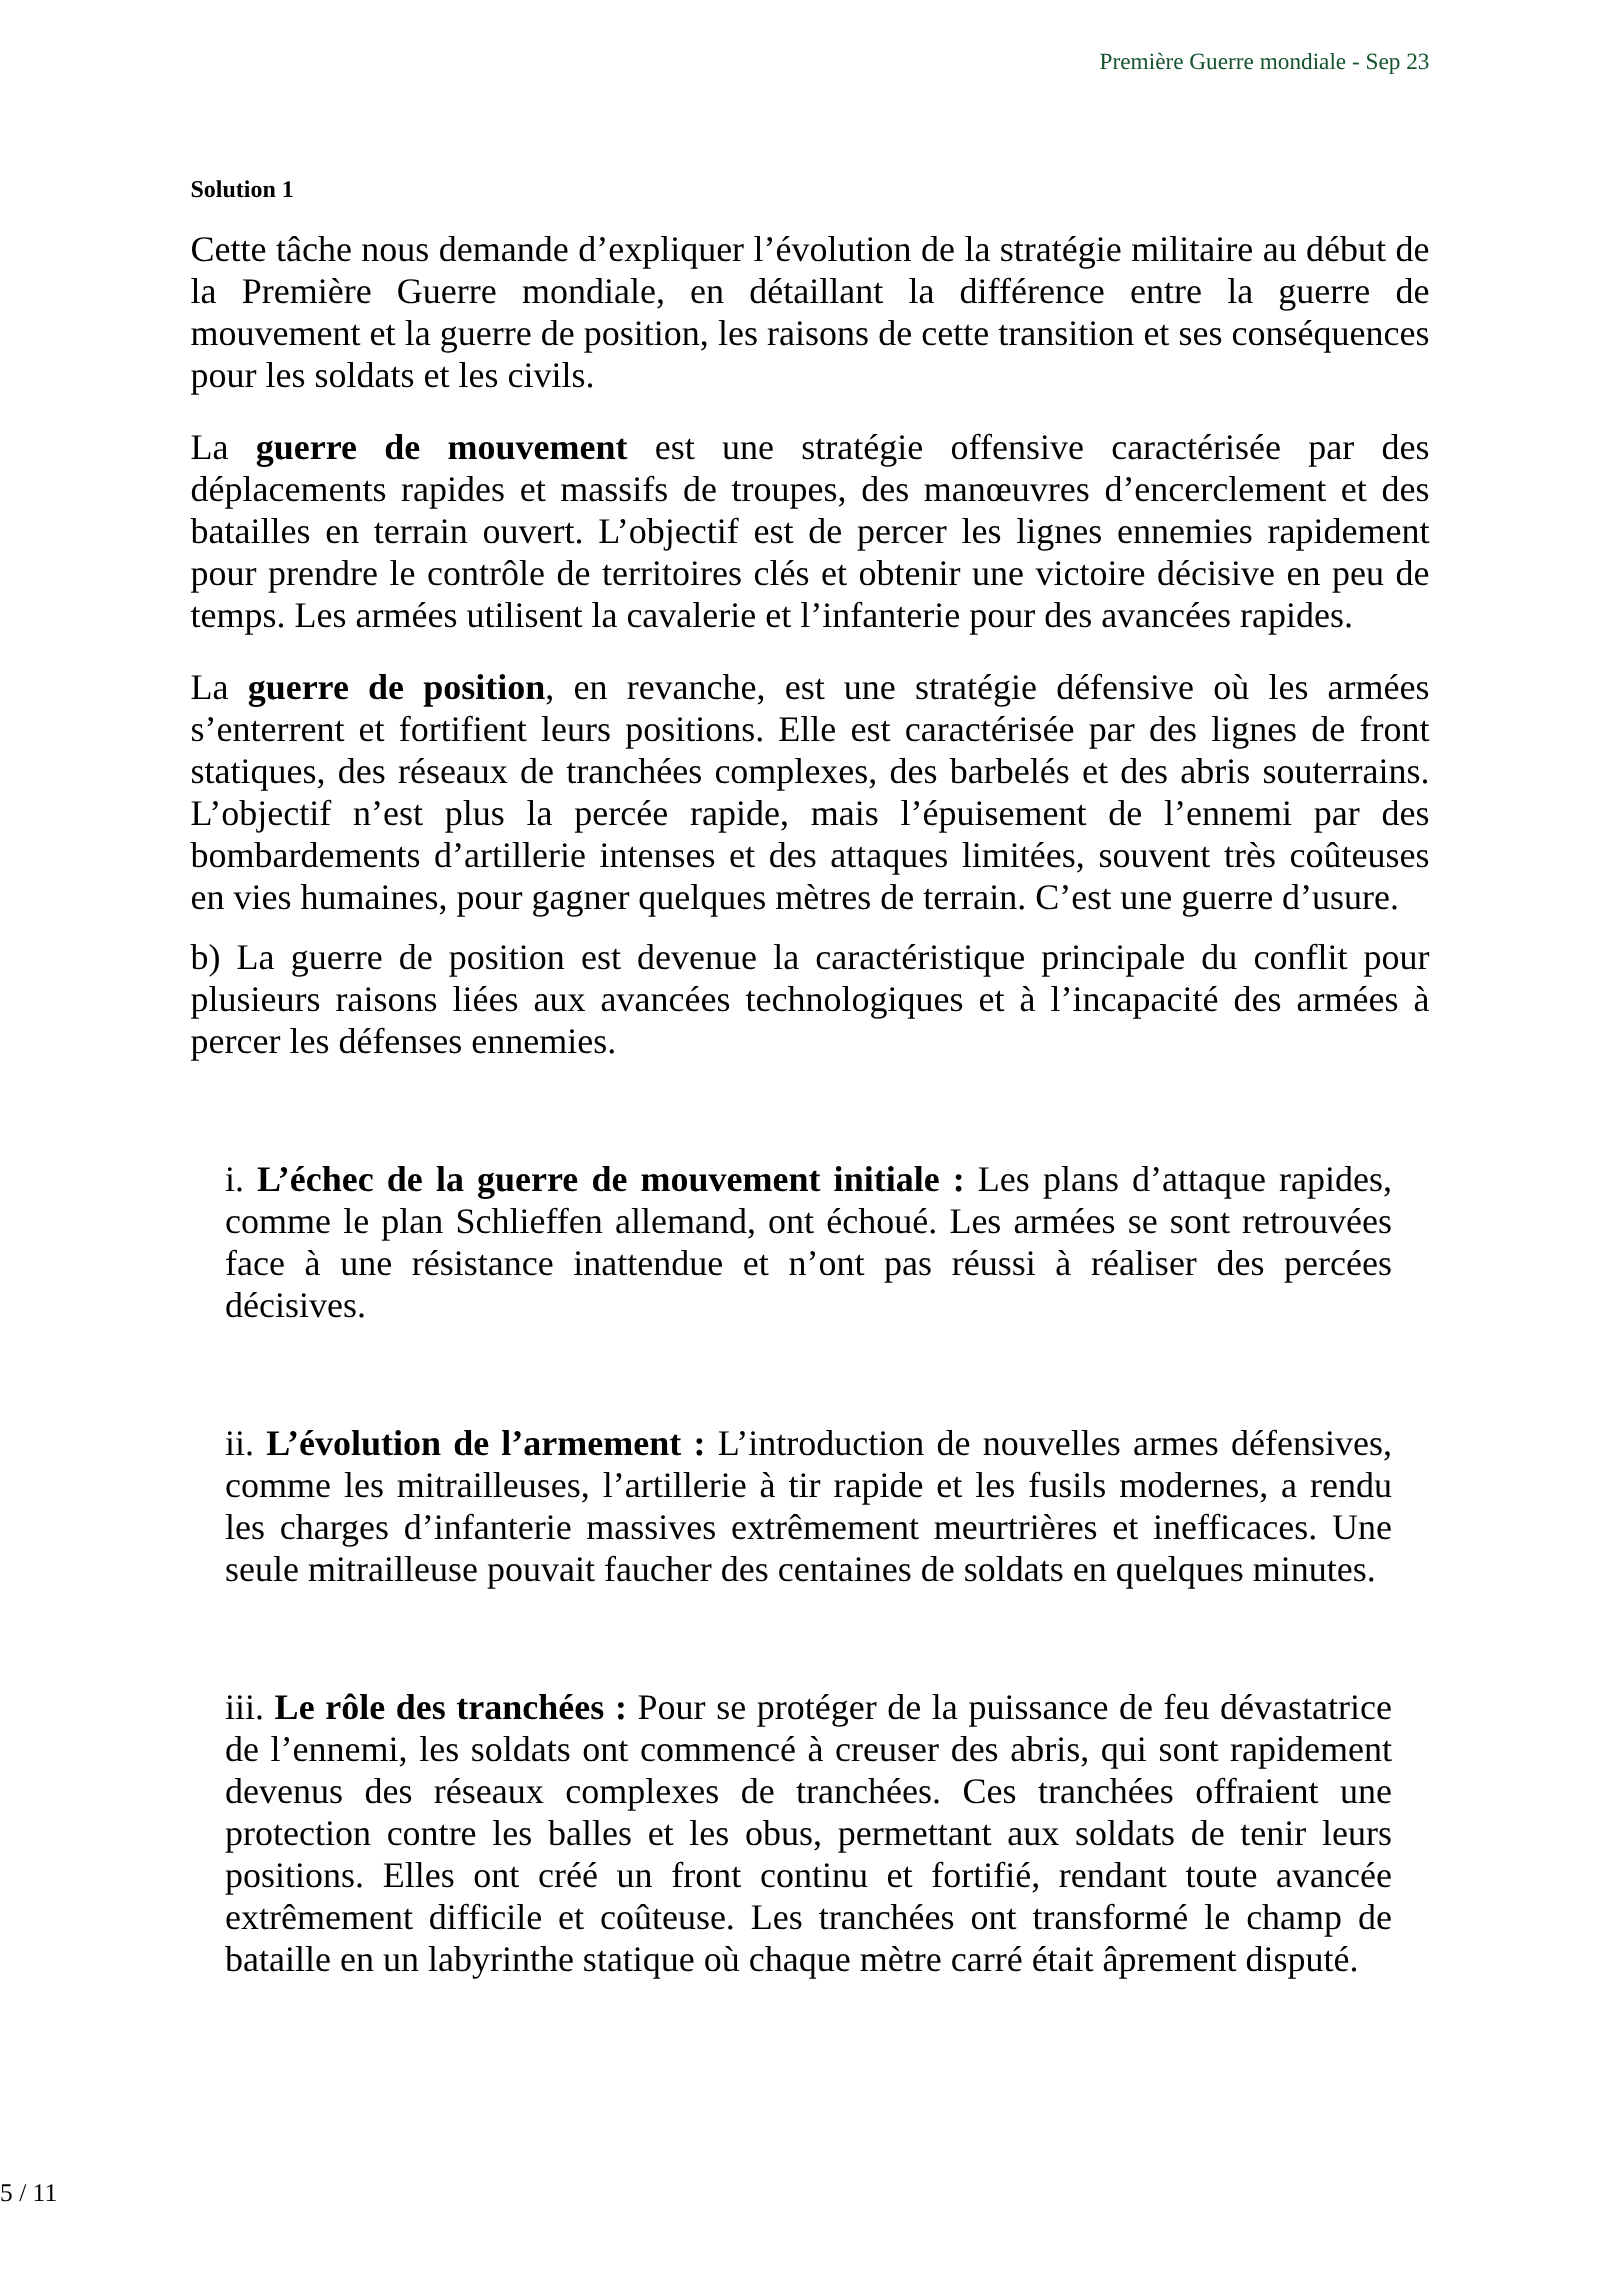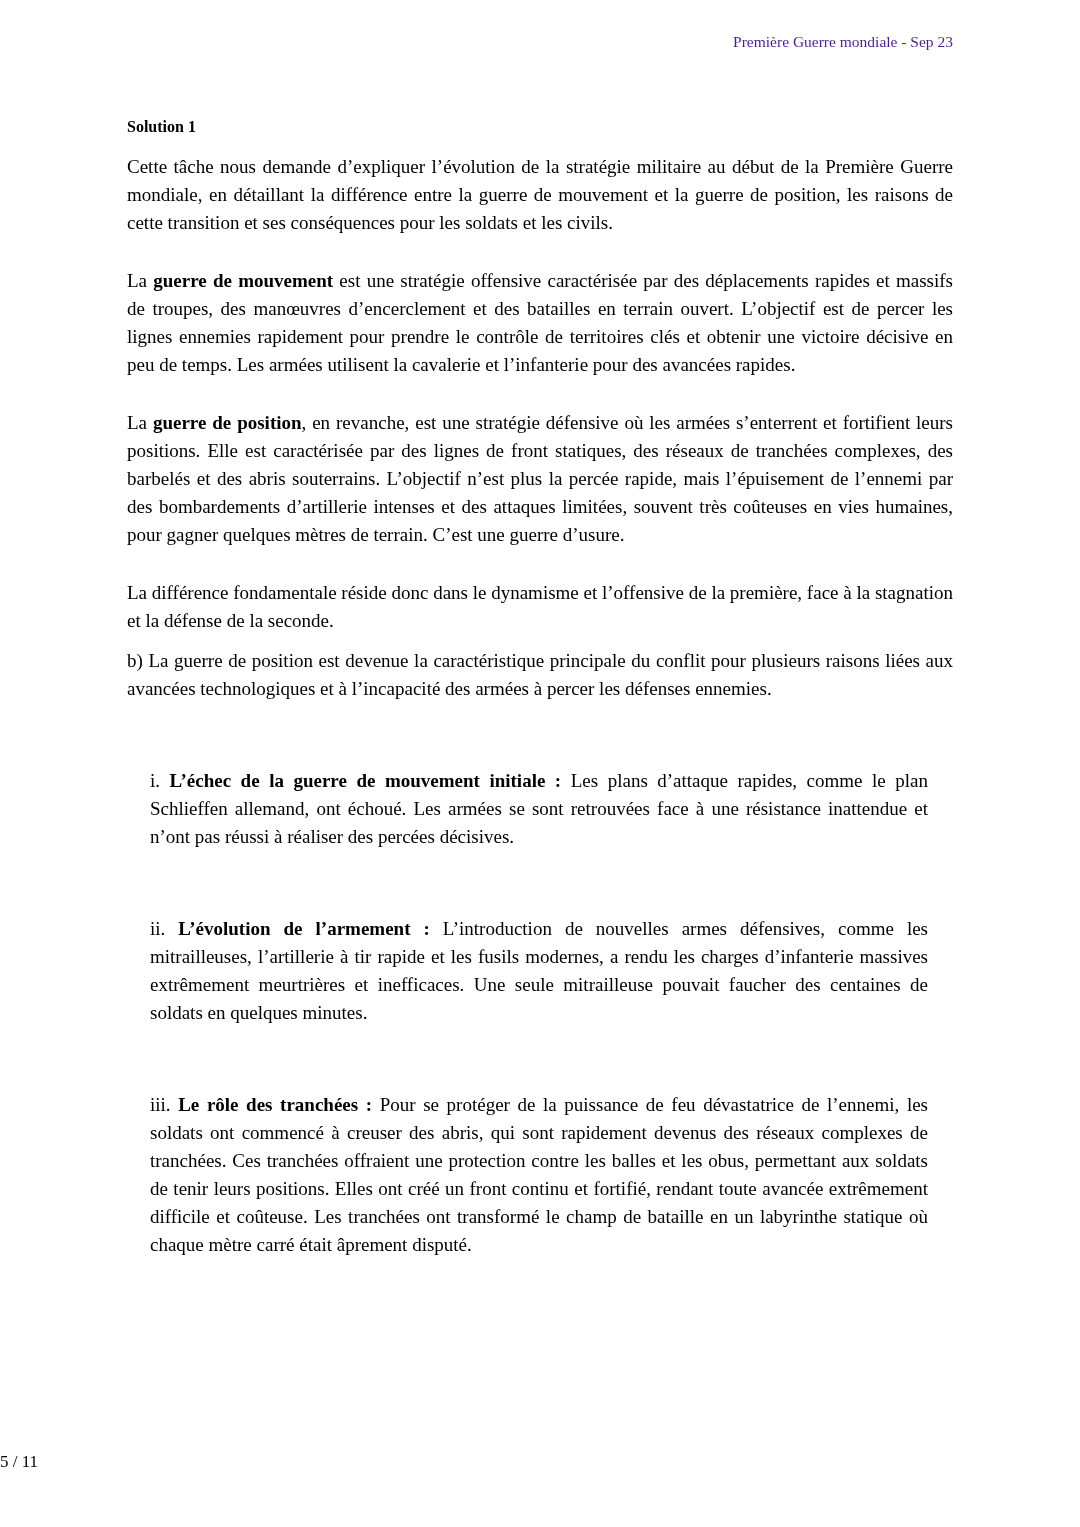--- a/index.html
+++ b/index.html
@@ -15,42 +15,42 @@
     background: #ffffff;
     color: #000000;
     font-family: "Liberation Serif", "DejaVu Serif", serif;
     overflow: hidden;
   }
   .header {
     position: absolute;
     top: 33px;
     right: 127px;
     font-size: 15.5px;
-    color: #4c1d95;
+    color: #14532d;
   }
   .content {
     position: absolute;
     top: 118px;
     left: 127px;
     right: 127px;
   }
   .doc-title {
     font-size: 16px;
     font-weight: bold;
     margin: 0 0 17px 0;
   }
   .para {
-    font-size: 19px;
+    font-size: 24px;
     line-height: 28px;
     text-align: justify;
     margin: 0 0 12px 0;
     hyphens: auto;
     -webkit-hyphens: auto;
   }
-  .mt-lg { margin-top: 30px; }
+  .mt-lg { margin-top: 20px; }
   .item {
     margin-top: 64px;
     margin-left: 23px;
     margin-right: 25px;
   }
   .bold { font-weight: bold; }
   .footer {
     position: absolute;
     bottom: 55px;
     left: 0;
@@ -72,21 +72,20 @@
 
     <h1 class="doc-title">Solution 1</h1>
 
     <p class="para">Cette tâche nous demande d’expliquer l’évolution de la stratégie militaire au début de la Première Guerre mondiale, en détaillant la différence entre la guerre de mouvement et la guerre de position, les raisons de cette transition et ses conséquences pour les soldats et les civils.</p>
 
 
     <p class="para mt-lg"><span>La </span><span class="bold">guerre de mouvement</span><span> est une stratégie offensive caractérisée par des déplacements rapides et massifs de troupes, des manœuvres d’encerclement et des batailles en terrain ouvert. L’objectif est de percer les lignes ennemies rapidement pour prendre le contrôle de territoires clés et obtenir une victoire décisive en peu de temps. Les armées utilisent la cavalerie et l’infanterie pour des avancées rapides.</span></p>
 
     <p class="para mt-lg"><span>La </span><span class="bold">guerre de position</span><span>, en revanche, est une stratégie défensive où les armées s’enterrent et fortifient leurs positions. Elle est caractérisée par des lignes de front statiques, des réseaux de tranchées complexes, des barbelés et des abris souterrains. L’objectif n’est plus la percée rapide, mais l’épuisement de l’ennemi par des bombardements d’artillerie intenses et des attaques limitées, souvent très coûteuses en vies humaines, pour gagner quelques mètres de terrain. C’est une guerre d’usure.</span></p>
 
-    <p class="para mt-lg">La différence fondamentale réside donc dans le dynamisme et l’offensive de la première, face à la stagnation et la défense de la seconde.</p>
 
     <p class="para">b) La guerre de position est devenue la caractéristique principale du conflit pour plusieurs raisons liées aux avancées technologiques et à l’incapacité des armées à percer les défenses ennemies.</p>
 
     <p class="para item"><span>i. </span><span class="bold">L’échec de la guerre de mouvement initiale :</span><span> Les plans d’attaque rapides, comme le plan Schlieffen allemand, ont échoué. Les armées se sont retrouvées face à une résistance inattendue et n’ont pas réussi à réaliser des percées décisives.</span></p>
 
     <p class="para item"><span>ii. </span><span class="bold">L’évolution de l’armement :</span><span> L’introduction de nouvelles armes défensives, comme les mitrailleuses, l’artillerie à tir rapide et les fusils modernes, a rendu les charges d’infanterie massives extrêmement meurtrières et inefficaces. Une seule mitrailleuse pouvait faucher des centaines de soldats en quelques minutes.</span></p>
 
     <p class="para item"><span>iii. </span><span class="bold">Le rôle des tranchées :</span><span> Pour se protéger de la puissance de feu dévastatrice de l’ennemi, les soldats ont commencé à creuser des abris, qui sont rapidement devenus des réseaux complexes de tranchées. Ces tranchées offraient une protection contre les balles et les obus, permettant aux soldats de tenir leurs positions. Elles ont créé un front continu et fortifié, rendant toute avancée extrêmement difficile et coûteuse. Les tranchées ont transformé le champ de bataille en un labyrinthe statique où chaque mètre carré était âprement disputé.</span></p>
 
   </div>

